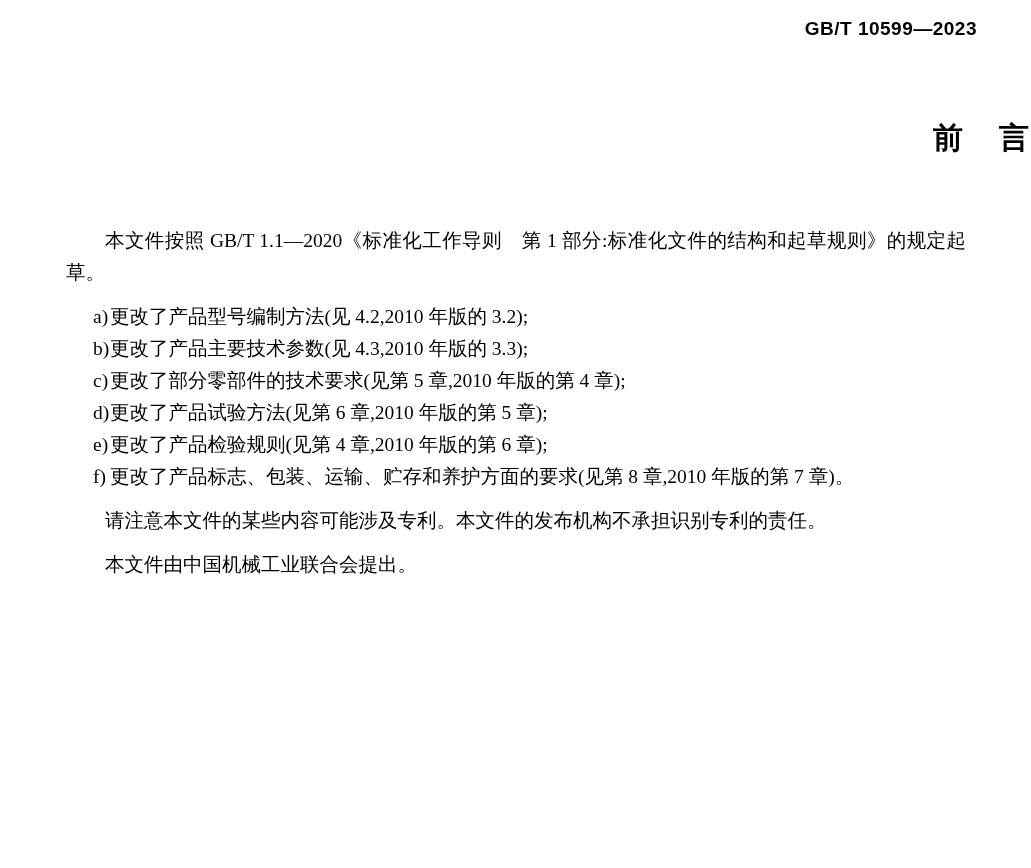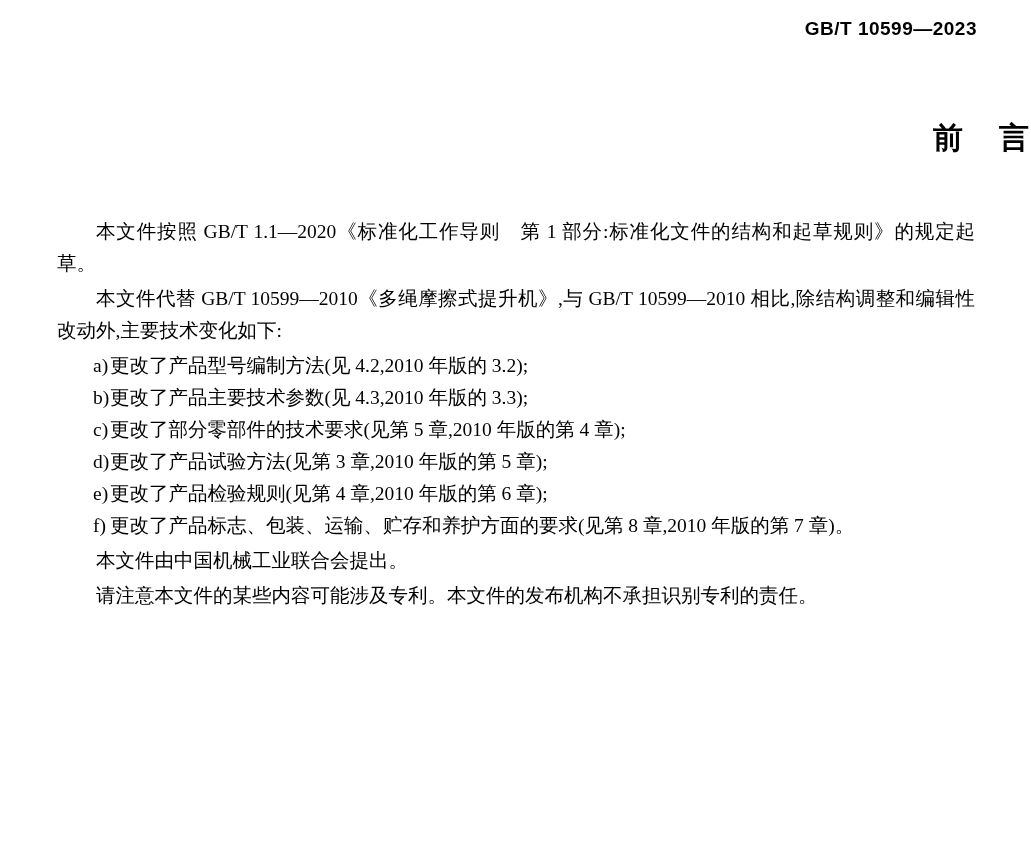--- a/index.html
+++ b/index.html
@@ -43,21 +43,21 @@
   .body {
     position: absolute;
     top: 213px;
     left: 54px;
     width: 924px;
     font-size: 19.5px;
     line-height: 32px;
     text-align: justify;
   }
   p {
-    margin: 3px;
+    margin: 12px;
     padding: 0;
   }
   .indent {
     text-indent: 39px;
   }
   .listitem {
     display: flex;
     margin: 0;
     padding: 0;
   }
@@ -84,45 +84,44 @@
   <div class="header">GB/T 10599—2023</div>
 
   <div class="doc-title">
     <span>前</span><span class="gap"></span><span>言</span>
   </div>
 
   <div class="body">
 
     <p class="indent">本文件按照 GB/T 1.1—2020《标准化工作导则　第 1 部分:标准化文件的结构和起草规则》的规定起草。</p>
 
-    <p class="indent">本文件代替 GB/T 10599—2010《多绳摩擦式提升机》,与 GB/T 10599—2010 相比,除结构调整和编辑性改动外,主要技术变化如下:</p>
 
     <div class="listitem">
       <span class="marker">a)</span>
       <span class="txt">更改了产品型号编制方法(见 4.2,2010 年版的 3.2);</span>
     </div>
     <div class="listitem">
       <span class="marker">b)</span>
       <span class="txt">更改了产品主要技术参数(见 4.3,2010 年版的 3.3);</span>
     </div>
     <div class="listitem">
       <span class="marker">c)</span>
       <span class="txt">更改了部分零部件的技术要求(见第 5 章,2010 年版的第 4 章);</span>
     </div>
     <div class="listitem">
       <span class="marker">d)</span>
-      <span class="txt">更改了产品试验方法(见第 3 章,2010 年版的第 5 章);</span>
+      <span class="txt">更改了产品试验方法(见第 6 章,2010 年版的第 5 章);</span>
     </div>
     <div class="listitem">
       <span class="marker">e)</span>
       <span class="txt">更改了产品检验规则(见第 4 章,2010 年版的第 6 章);</span>
     </div>
     <div class="listitem">
       <span class="marker">f)</span>
       <span class="txt">更改了产品标志、包装、运输、贮存和养护方面的要求(见第 8 章,2010 年版的第 7 章)。</span>
     </div>
 
+    <p class="hang">请注意本文件的某些内容可能涉及专利。本文件的发布机构不承担识别专利的责任。</p>
     <p class="hang">本文件由中国机械工业联合会提出。</p>
-    <p class="hang">请注意本文件的某些内容可能涉及专利。本文件的发布机构不承担识别专利的责任。</p>
 
 
   </div>
 </div>
 
 </body></html>

